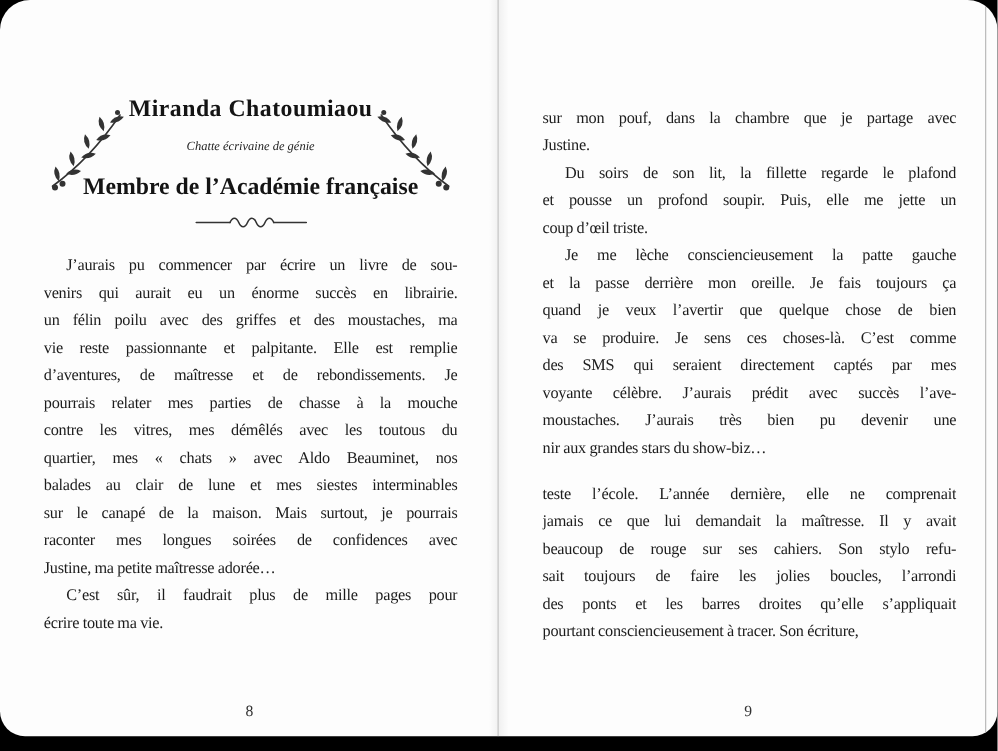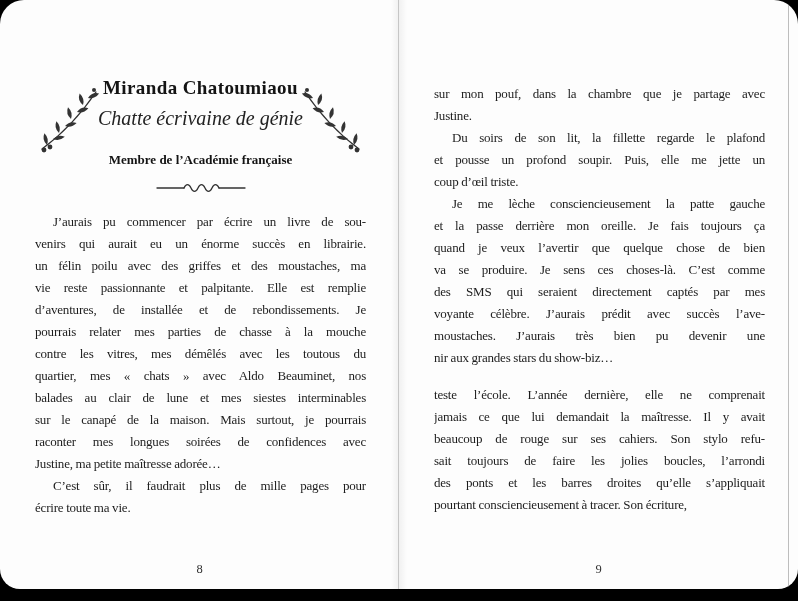--- a/index.html
+++ b/index.html
@@ -21,22 +21,22 @@
   .page { position:absolute; top:0; width:399px; height:589px; }
   .page.left  { left:0; }
   .page.right { left:399px; }
   .content { position:absolute; left:35px; right:33px; top:0; }
   .content.lft { padding-top:76px; }
   .content.rt  { padding-top:67px; }
 
   
   .chapter-header { position:relative; text-align:center; }
   .title { font-size:19px; font-weight:700; letter-spacing:0.4px; line-height:24px; color:#141414; }
-  .subtitle { font-style:italic; font-size:20px; line-height:18px; margin-top:9px; color:#222;text-align:center; }
-  .affiliation { font-weight:700; font-size:13px; line-height:17px; margin-top:24px; color:#141414; }
+  .subtitle { font-style:italic; font-size:10px; line-height:18px; margin-top:9px; color:#222;text-align:center; }
+  .affiliation { font-weight:700; font-size:19px; line-height:17px; margin-top:14px; color:#141414; }
   .flourish { display:block; margin:13px auto 0 auto; width:96px; height:14px; }
   .branch { position:absolute; width:64px; height:70px; top:8px; }
   .branch-left  { left:2px; }
   .branch-right { right:2px; transform:scaleX(-1); }
 
   
   .body { margin-top:16px; }
   .para { margin:0; }
   .para.spaced { margin-top:15px; }
   .body .line {
@@ -121,21 +121,21 @@
             </g>
           </svg>
         </div>
 
         <div class="body">
             <div class="para">
               <div class="line first">J’aurais pu commencer par écrire un livre de sou-</div>
               <div class="line">venirs qui aurait eu un énorme succès en librairie.</div>
               <div class="line">un félin poilu avec des griffes et des moustaches, ma</div>
               <div class="line">vie reste passionnante et palpitante. Elle est remplie</div>
-              <div class="line">d’aventures, de installée et de rebondissements. Je</div>
+              <div class="line">d’aventures, de maîtresse et de rebondissements. Je</div>
               <div class="line">pourrais relater mes parties de chasse à la mouche</div>
               <div class="line">contre les vitres, mes démêlés avec les toutous du</div>
               <div class="line">quartier, mes « chats » avec Aldo Beauminet, nos</div>
               <div class="line">balades au clair de lune et mes siestes interminables</div>
               <div class="line">sur le canapé de la maison. Mais surtout, je pourrais</div>
               <div class="line">raconter mes longues soirées de confidences avec</div>
               <div class="line last">Justine, ma petite maîtresse adorée…</div>
             </div>
             <div class="para">
               <div class="line first">C’est sûr, il faudrait plus de mille pages pour</div>

